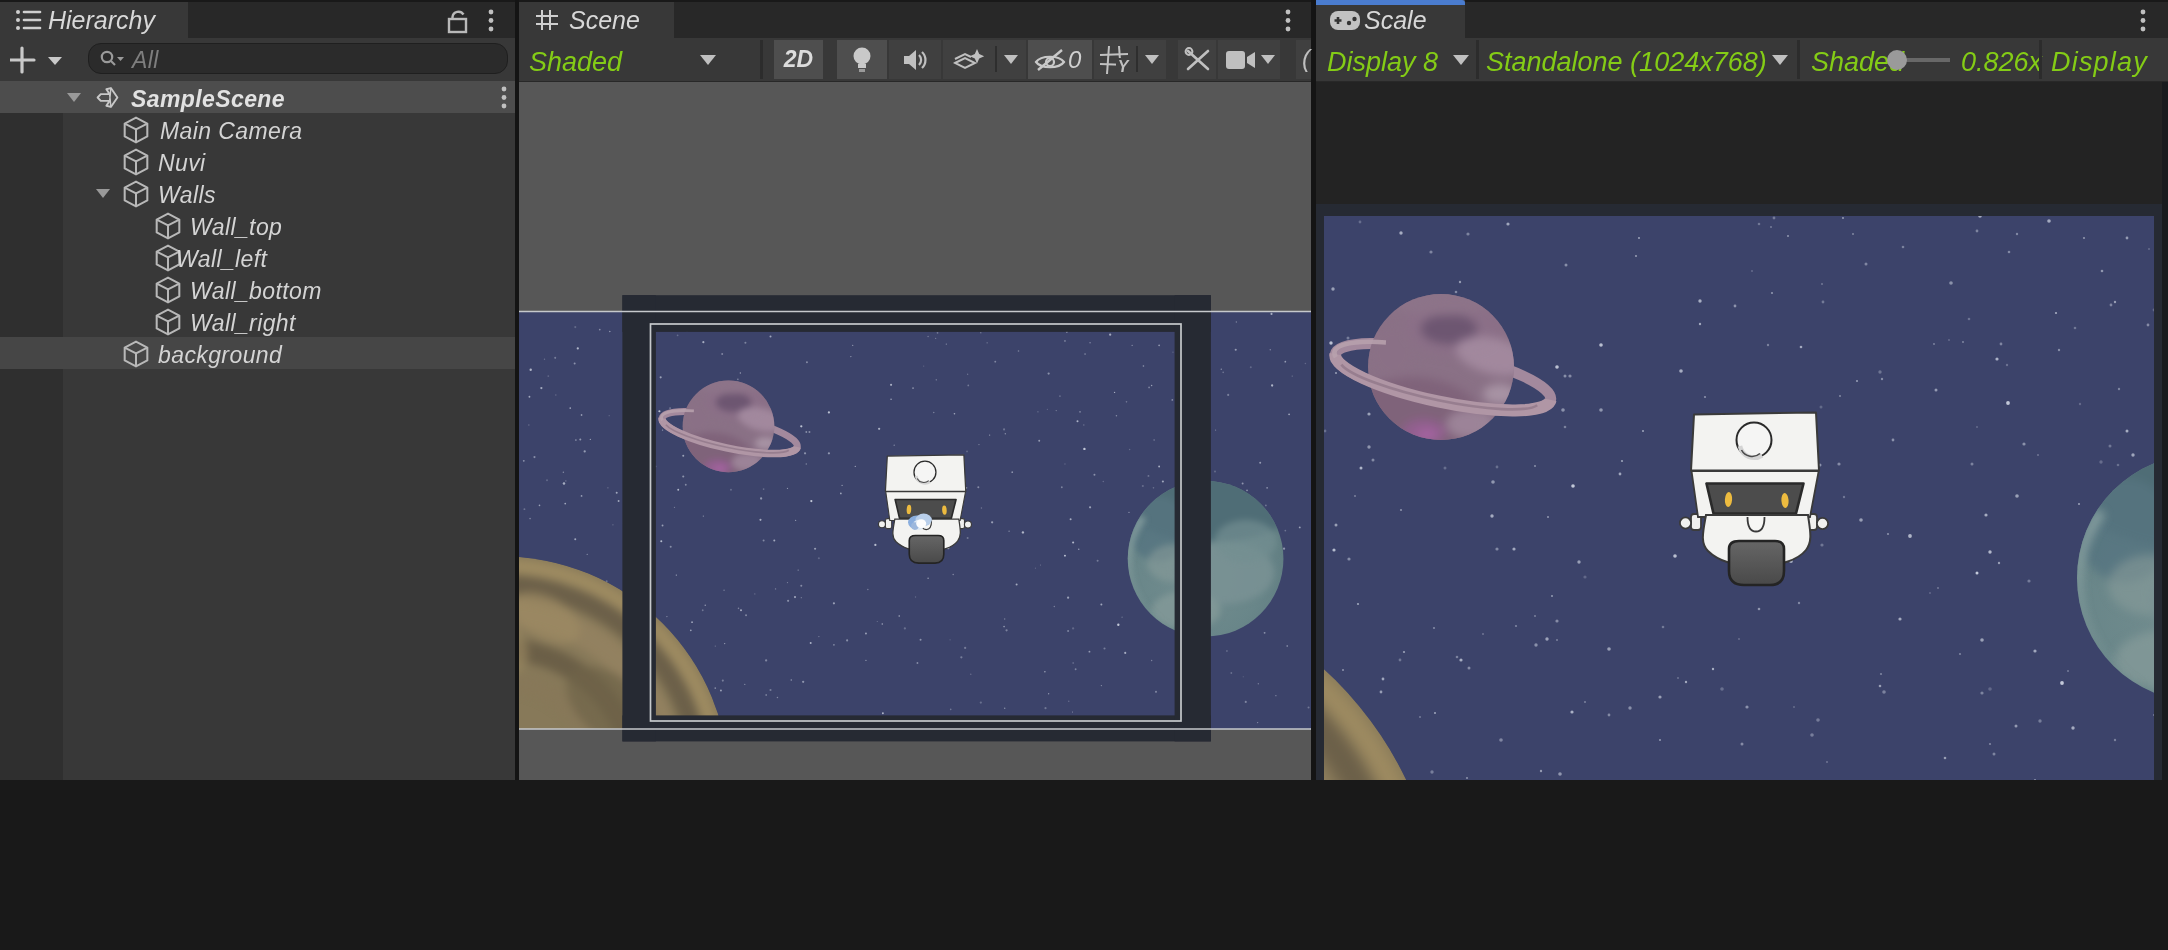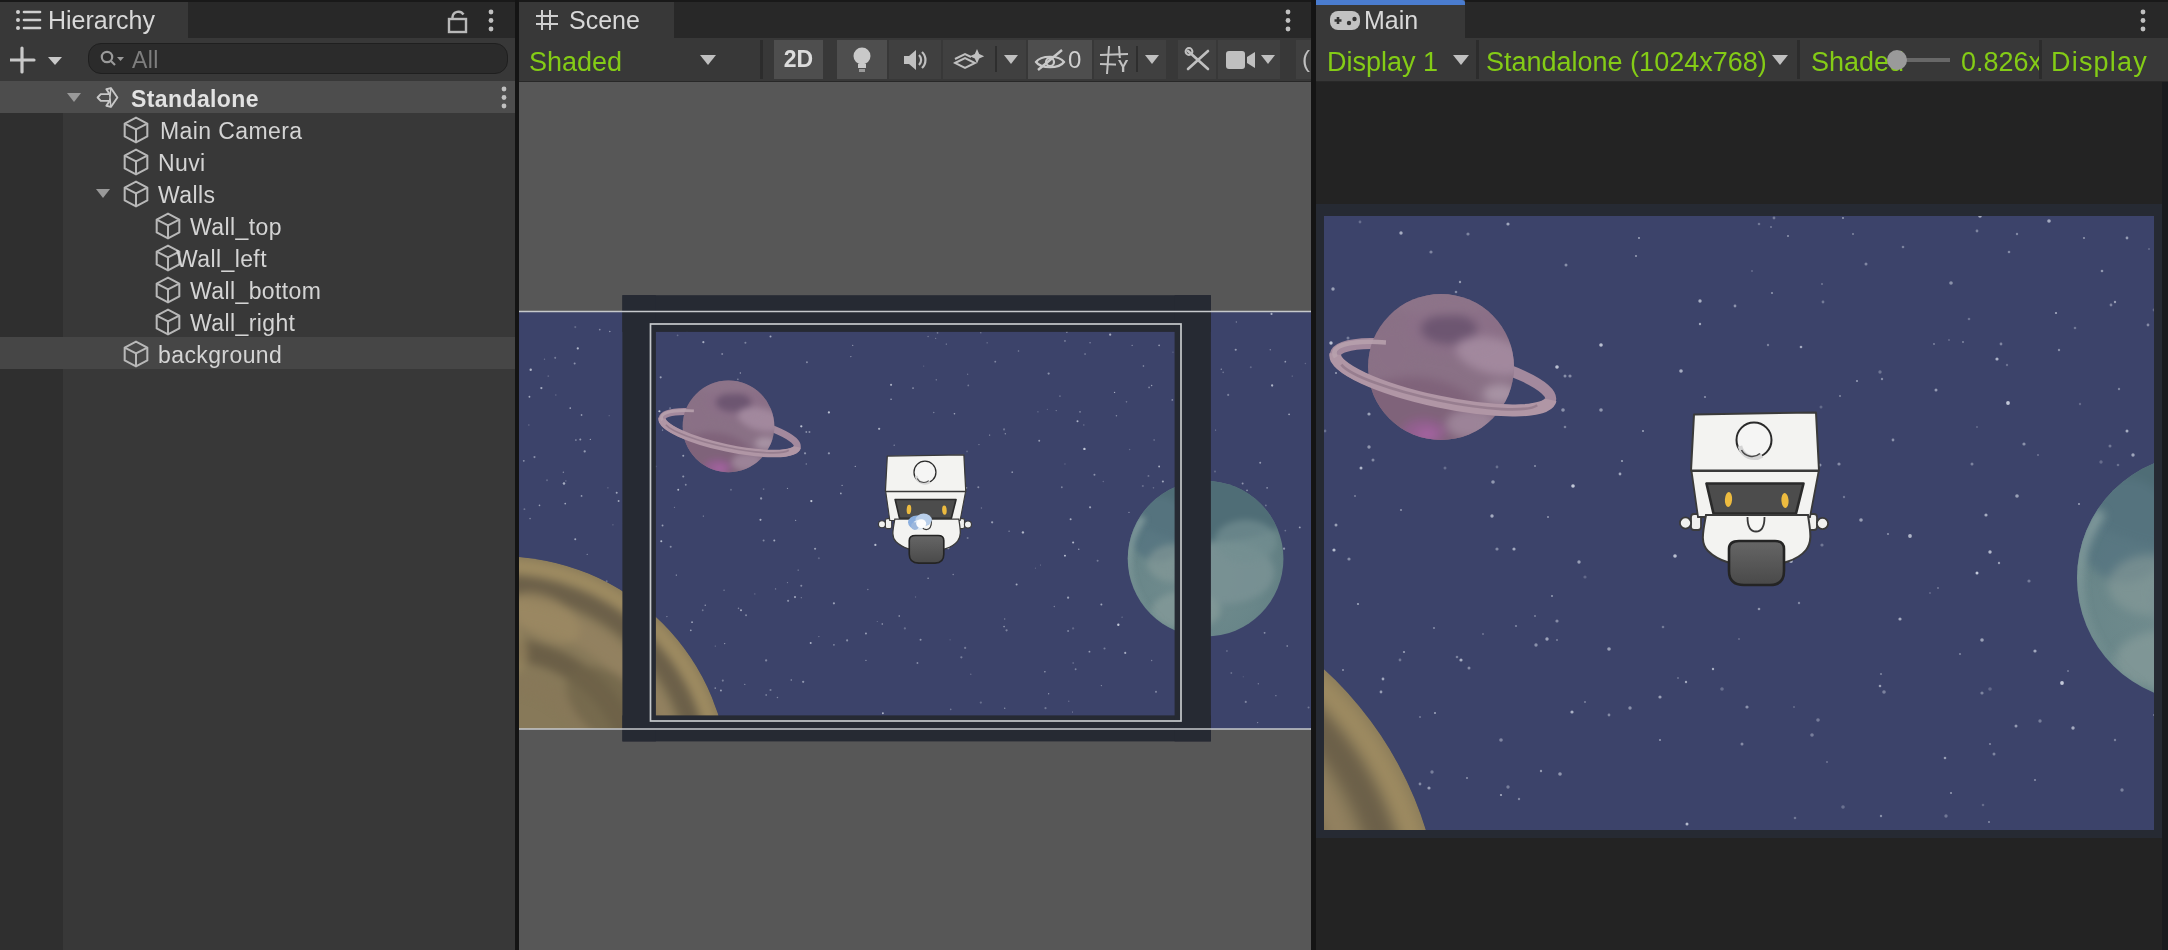--- a/index.html
+++ b/index.html
@@ -1,16 +1,16 @@
 <!DOCTYPE html>
 <html><head><meta charset="utf-8">
 <style>
  html,body{margin:0;padding:0;background:#191919;}
  *{box-sizing:border-box;font-family:"Liberation Sans",sans-serif;}
- #root{position:relative;width:2168px;height:950px;background:#282828;overflow:hidden;}
+ #root{position:relative;width:2168px;height:780px;background:#282828;overflow:hidden;font-style:italic;}
  .abs{position:absolute;}
  .tabtxt{font-size:25px;color:#d8d8d8;}
  .rowtxt{font-size:23px;letter-spacing:0.4px;color:#d4d4d4;white-space:nowrap;}
  .tooltxt{font-size:27px;color:#84cc16;white-space:nowrap;}
 </style></head><body>
 <div id="root">
 <div class="abs" style="left:0;top:0;width:2168px;height:2px;background:#191919"></div>
 <div class="abs" style="left:0;top:2px;width:515px;height:36px;background:#282828"></div>
 <div class="abs" style="left:0;top:2px;width:188px;height:36px;background:#383838"></div>
 <svg class="abs" style="left:16px;top:9px" width="26" height="22" viewBox="0 0 26 22">
@@ -56,21 +56,21 @@
 <div class="abs" style="left:0;top:81px;width:63px;height:869px;background:#2f2f2f"></div>
 <div class="abs" style="left:0;top:81px;width:515px;height:32px;background:#4d4d4d"></div>
 <div class="abs" style="left:0;top:337px;width:515px;height:32px;background:#464646"></div>
 <svg class="abs" style="left:66px;top:91px" width="16" height="12" viewBox="0 0 16 12">
       <path d="M1,2 L15,2 L8,11 Z" fill="#999"></path>
     </svg>
 <svg class="abs" style="left:94px;top:84px" width="27" height="27" viewBox="0 0 24 24">
 <path d="M20.8,12 L15,3.6 L11,4.7 L13.9,9 L6,9 L3.2,12 L6,15 L13.9,15 L11,19.3 L15,20.4 Z" fill="none" stroke="#c8c8c8" stroke-width="1.7" stroke-linejoin="round"></path>
 <path d="M15,3.6 L14.2,12 L15,20.4 M13.9,9 L14.2,12 L13.9,15" fill="none" stroke="#c8c8c8" stroke-width="1.3"></path>
     </svg>
-<div class="abs rowtxt" style="left:131px;top:86px;font-weight:bold;color:#e2e2e2">Standalone</div>
+<div class="abs rowtxt" style="left:131px;top:86px;font-weight:bold;color:#e2e2e2">SampleScene</div>
 <svg class="abs" style="left:498px;top:85px" width="12" height="26" viewBox="0 0 12 26">
       <g fill="#c0c0c0">
         <circle cx="6" cy="4" r="2.4"></circle>
         <circle cx="6" cy="12.5" r="2.4"></circle>
         <circle cx="6" cy="21" r="2.4"></circle>
       </g>
     </svg>
 <svg class="abs" style="left:123px;top:116px" width="26" height="28" viewBox="0 0 24 26">
 <g fill="none" stroke="#b8b8b8" stroke-width="1.9" stroke-linejoin="round">
 <path d="M12,1.5 L22.5,7 L22.5,19 L12,24.5 L1.5,19 L1.5,7 Z"></path>
@@ -721,30 +721,30 @@
 
 <div class="abs" style="left:1316px;top:2px;width:852px;height:36px;background:#282828"></div>
 <div class="abs" style="left:1316px;top:0;width:149px;height:38px;background:#383838"></div>
 <div class="abs" style="left:1316px;top:0;width:149px;height:5px;background:#4a7ccf;border-radius:0 3px 0 0"></div>
 <svg class="abs" style="left:1330px;top:11px" width="30" height="19" viewBox="0 0 30 19">
 <rect x="0" y="0" width="30" height="19" rx="8" fill="#c2c2c2"></rect>
 <path d="M8,6 L8,13 M4.5,9.5 L11.5,9.5" stroke="#333" stroke-width="2.6"></path>
 <circle cx="19" cy="12" r="2.2" fill="#333"></circle>
       <circle cx="24.5" cy="8" r="2.2" fill="#333"></circle>
     </svg>
-<div class="abs tabtxt" style="left:1364px;top:6px">Main</div>
+<div class="abs tabtxt" style="left:1364px;top:6px">Scale</div>
 <svg class="abs" style="left:2137px;top:8px" width="12" height="26" viewBox="0 0 12 26">
       <g fill="#c0c0c0">
         <circle cx="6" cy="4" r="2.4"></circle>
         <circle cx="6" cy="12.5" r="2.4"></circle>
         <circle cx="6" cy="21" r="2.4"></circle>
       </g>
     </svg>
 <div class="abs" style="left:1316px;top:38px;width:852px;height:43px;background:#383838"></div>
-<div class="abs tooltxt" style="left:1327px;top:47px">Display 1</div>
+<div class="abs tooltxt" style="left:1327px;top:47px">Display 8</div>
 <svg class="abs" style="left:1452px;top:53px" width="18" height="13" viewBox="0 0 18 13">
       <path d="M1,2 L17,2 L9,12 Z" fill="#c0c0c0"></path>
     </svg>
 <div class="abs" style="left:1476px;top:40px;width:3px;height:39px;background:#2c2c2c"></div>
 <div class="abs tooltxt" style="left:1486px;top:47px">Standalone (1024x768)</div>
 <svg class="abs" style="left:1771px;top:53px" width="18" height="13" viewBox="0 0 18 13">
       <path d="M1,2 L17,2 L9,12 Z" fill="#c0c0c0"></path>
     </svg>
 <div class="abs" style="left:1797px;top:40px;width:3px;height:39px;background:#2c2c2c"></div>
 <div class="abs tooltxt" style="left:1811px;top:47px">Shaded</div>

